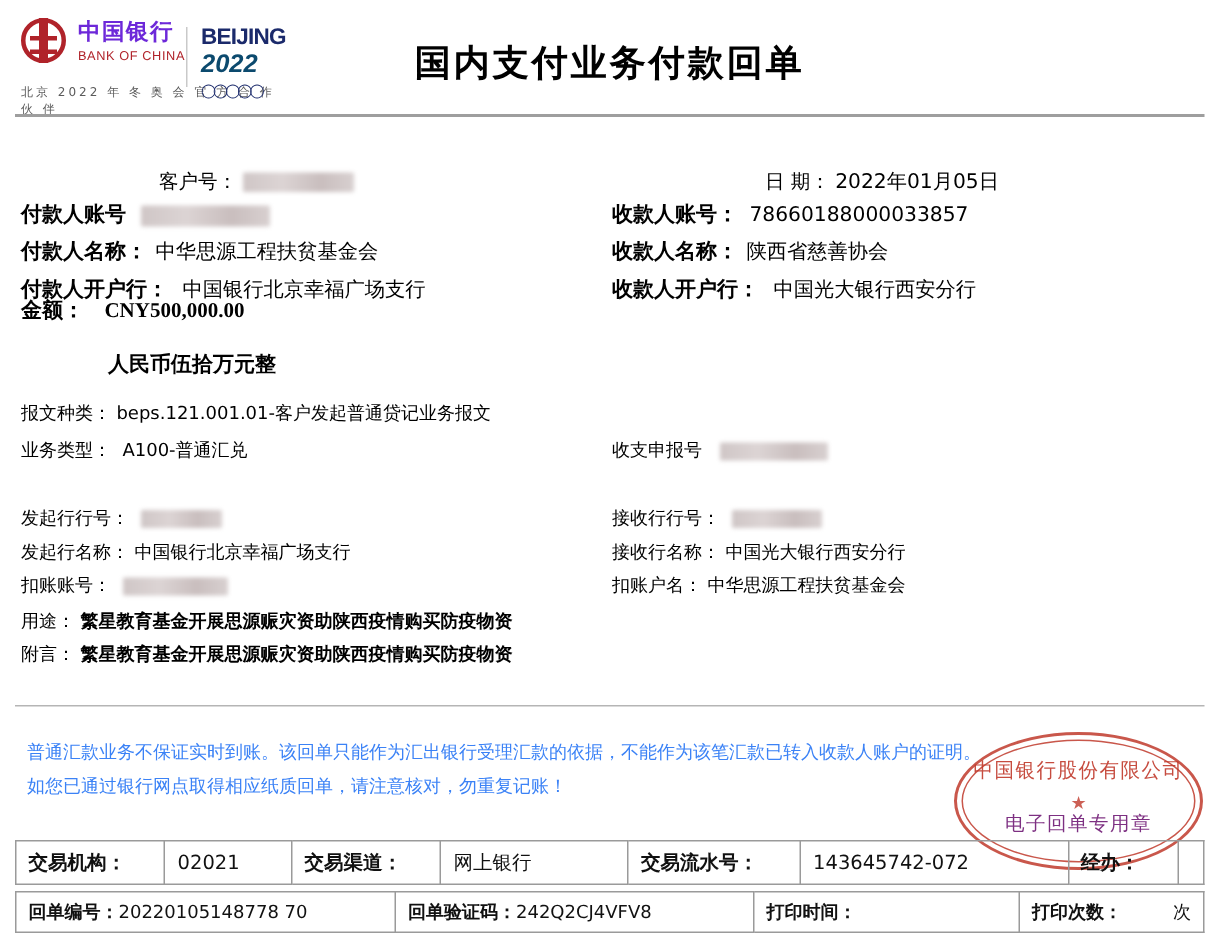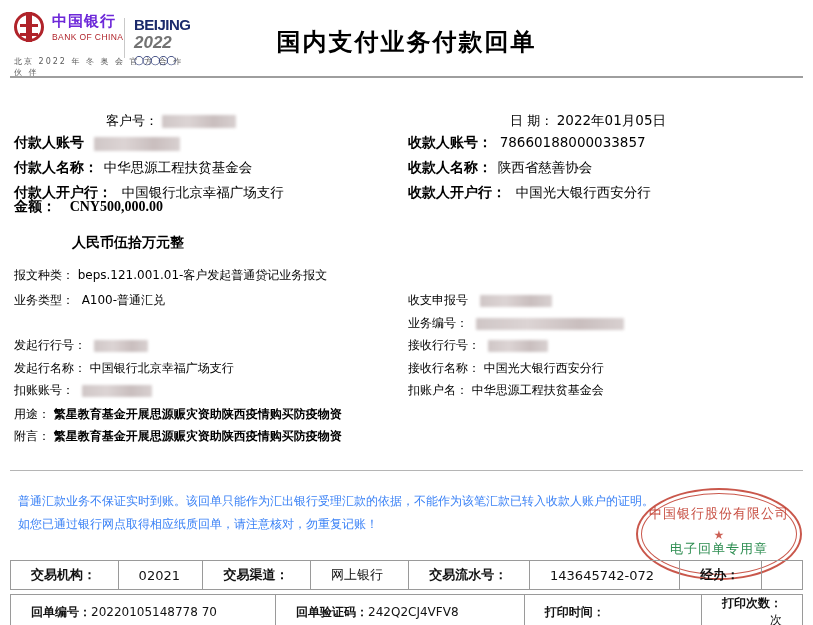--- a/index.html
+++ b/index.html
@@ -112,21 +112,21 @@
   .oly-beijing {
     font-size: 15px;
     font-weight: bold;
     color: #1b2a6b;
     letter-spacing: -0.5px;
     font-family: "Liberation Sans", sans-serif;
   }
   .oly-2022 {
     font-size: 17px;
     font-weight: bold;
-    color: #737373;
+    color: #0c4a6e;
     font-style: italic;
     font-family: "Liberation Sans", sans-serif;
   }
   .oly-rings {
     margin-top: 2px;
     font-size: 9px;
     color: #1b2a6b;
     letter-spacing: -2px;
   }
   .doc-title {
@@ -220,21 +220,21 @@
     font-family: "DejaVu Sans", sans-serif;
     letter-spacing: 1px;
     transform: scaleY(1.05);
     opacity: 0.9;
   }
   .seal-bottom-text {
     position: absolute;
     left: 0; right: 0;
     top: 52px;
     text-align: center;
-    color: #15803d;
+    color: #701a75;
     font-size: 13px;
     font-family: "DejaVu Sans", sans-serif;
     letter-spacing: 1px;
     opacity: 0.9;
   }
   .seal-star {
     position: absolute;
     left: 50%;
     top: 40px;
     transform: translateX(-50%);
@@ -249,21 +249,21 @@
     left: 10px;
     top: 560px;
     width: 793px;
     border-collapse: collapse;
     font-size: 13px;
     font-family: "DejaVu Sans", sans-serif;
   }
   .tbl td {
     border: 1px solid #9a9a9a;
     height: 28px;
-    padding: 0 20px;
+    padding: 0 8px;
     white-space: nowrap;
   }
   .tbl .k { font-weight: bold; }
   .tbl-2 td { height: 26px; font-size: 12px; }
   .hr-mid {
     position: absolute;
     left: 10px;
     right: 10px;
     top: 470px;
     height: 1px;
@@ -343,24 +343,20 @@
 
   <div class="row" style="left:14px; top:268px;">
     <span class="val-sm">业务类型：</span>
     <span class="val-sm" style="margin-left:4px;">A100-普通汇兑</span>
   </div>
   <div class="row" style="left:408px; top:268px;">
     <span class="val-sm">收支申报号</span>
     <span class="redact" style="width:72px;height:12px;margin-left:8px;"></span>
   </div>
 
-  <div class="row" style="left:408px; top:291px;">
-    <span class="val-sm">业务编号：</span>
-    <span class="redact" style="width:148px;height:12px;margin-left:4px;"></span>
-  </div>
 
   <div class="row" style="left:14px; top:313px;">
     <span class="val-sm">发起行行号：</span>
     <span class="redact" style="width:54px;height:12px;margin-left:4px;"></span>
   </div>
   <div class="row" style="left:408px; top:313px;">
     <span class="val-sm">接收行行号：</span>
     <span class="redact" style="width:60px;height:12px;margin-left:4px;"></span>
   </div>
 

